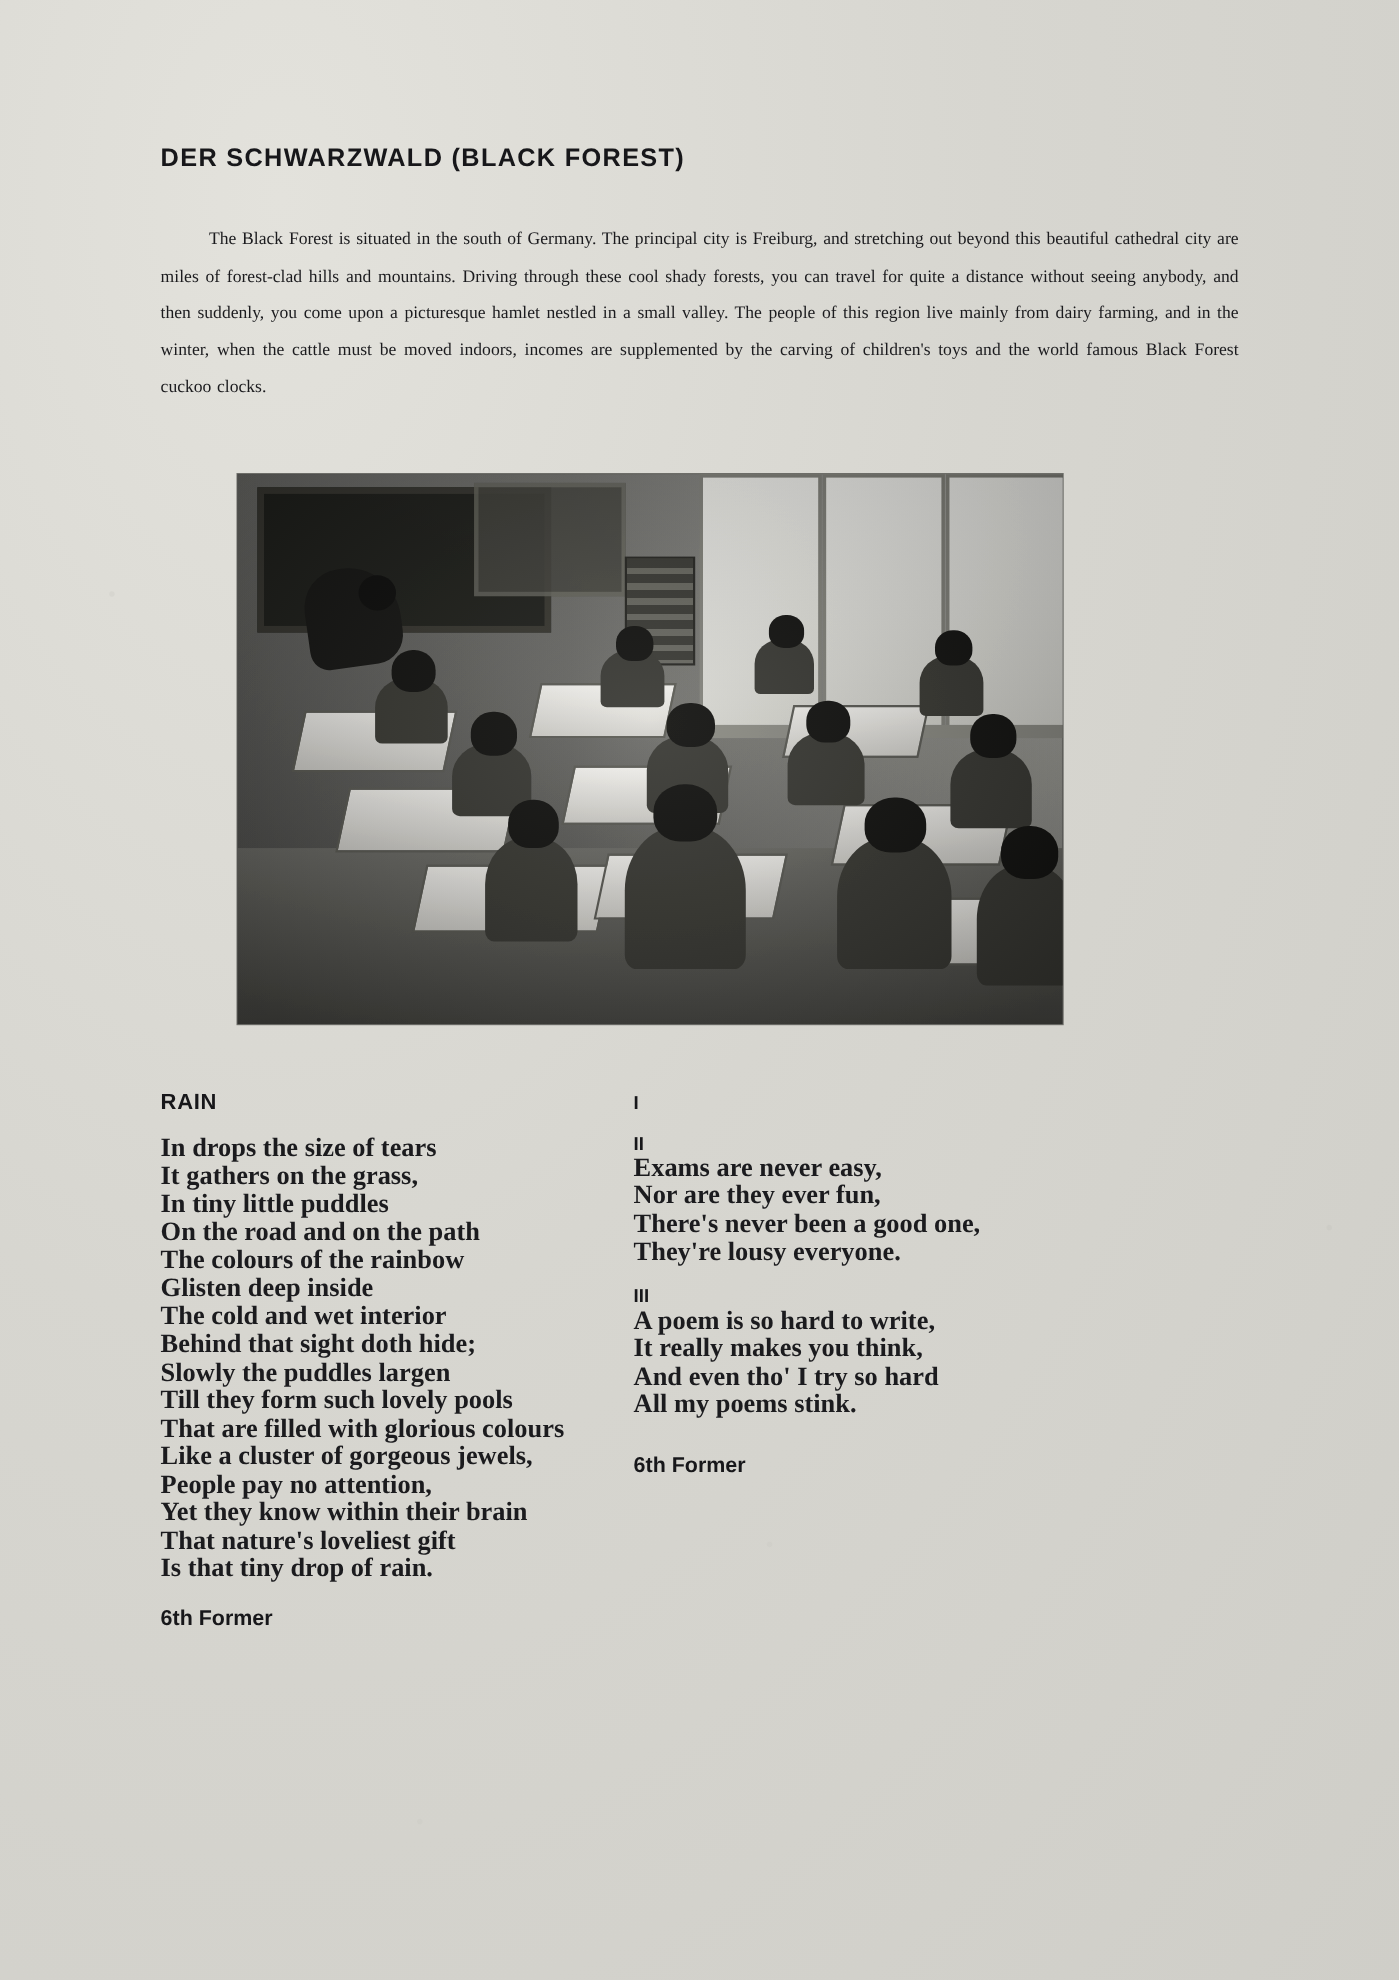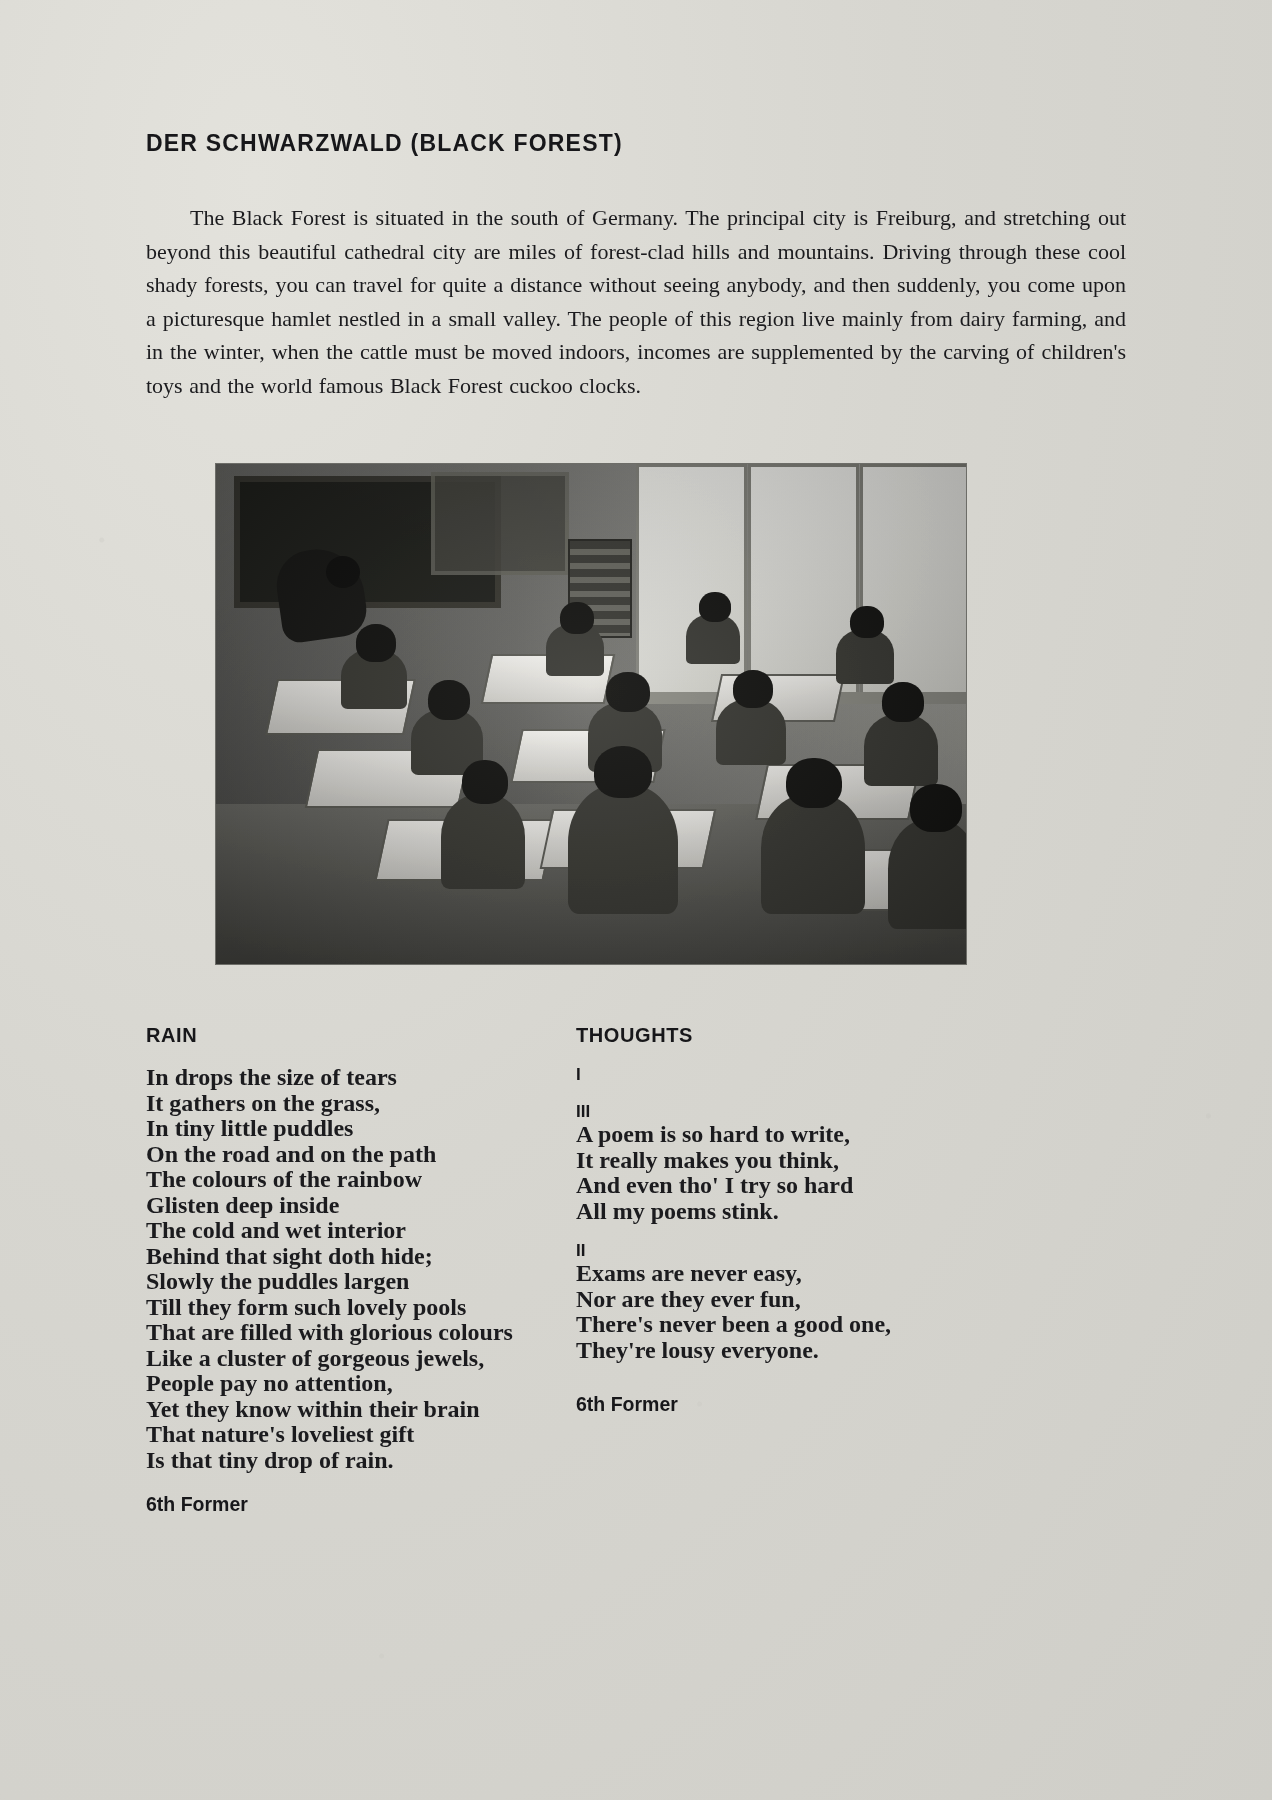--- a/index.html
+++ b/index.html
@@ -42,21 +42,21 @@
   h1.article-title {
     font-family: "Liberation Sans", sans-serif;
     font-weight: bold;
     font-size: 23px;
     letter-spacing: 1.2px;
     color: #17171a;
     margin: 0 0 44px 0;
   }
   p.article-body {
     margin: 0;
-    font-size: 22px;
+    font-size: 16px;
     line-height: 33.5px;
     color: #1b1b1e;
     text-align: justify;
     text-indent: 44px;
     word-spacing: 1px;
   }
 
   
   .photo-wrap {
     margin-top: 62px;
@@ -297,40 +297,39 @@
 That are filled with glorious colours
 Like a cluster of gorgeous jewels,
 People pay no attention,
 Yet they know within their brain
 That nature's loveliest gift
 Is that tiny drop of rain.</div>
         <div class="attrib left">6th Former</div>
       </div>
 
       <div class="poem-col right">
-        <h2 class="poem-title">THOUGHTS</h2>
 
         <div class="stanza">
           <div class="stanza-num">I</div>
+        </div>
+
+        <div class="stanza">
+          <div class="stanza-num">II</div>
+          <div class="poem-lines">Exams are never easy,
+Nor are they ever fun,
+There's never been a good one,
+They're lousy everyone.</div>
         </div>
 
         <div class="stanza">
           <div class="stanza-num">III</div>
           <div class="poem-lines">A poem is so hard to write,
 It really makes you think,
 And even tho' I try so hard
 All my poems stink.</div>
         </div>
 
-        <div class="stanza">
-          <div class="stanza-num">II</div>
-          <div class="poem-lines">Exams are never easy,
-Nor are they ever fun,
-There's never been a good one,
-They're lousy everyone.</div>
-        </div>
-
         <div class="attrib right">6th Former</div>
       </div>
 
     </div>
   </div>
 </div>
 
 </body></html>

